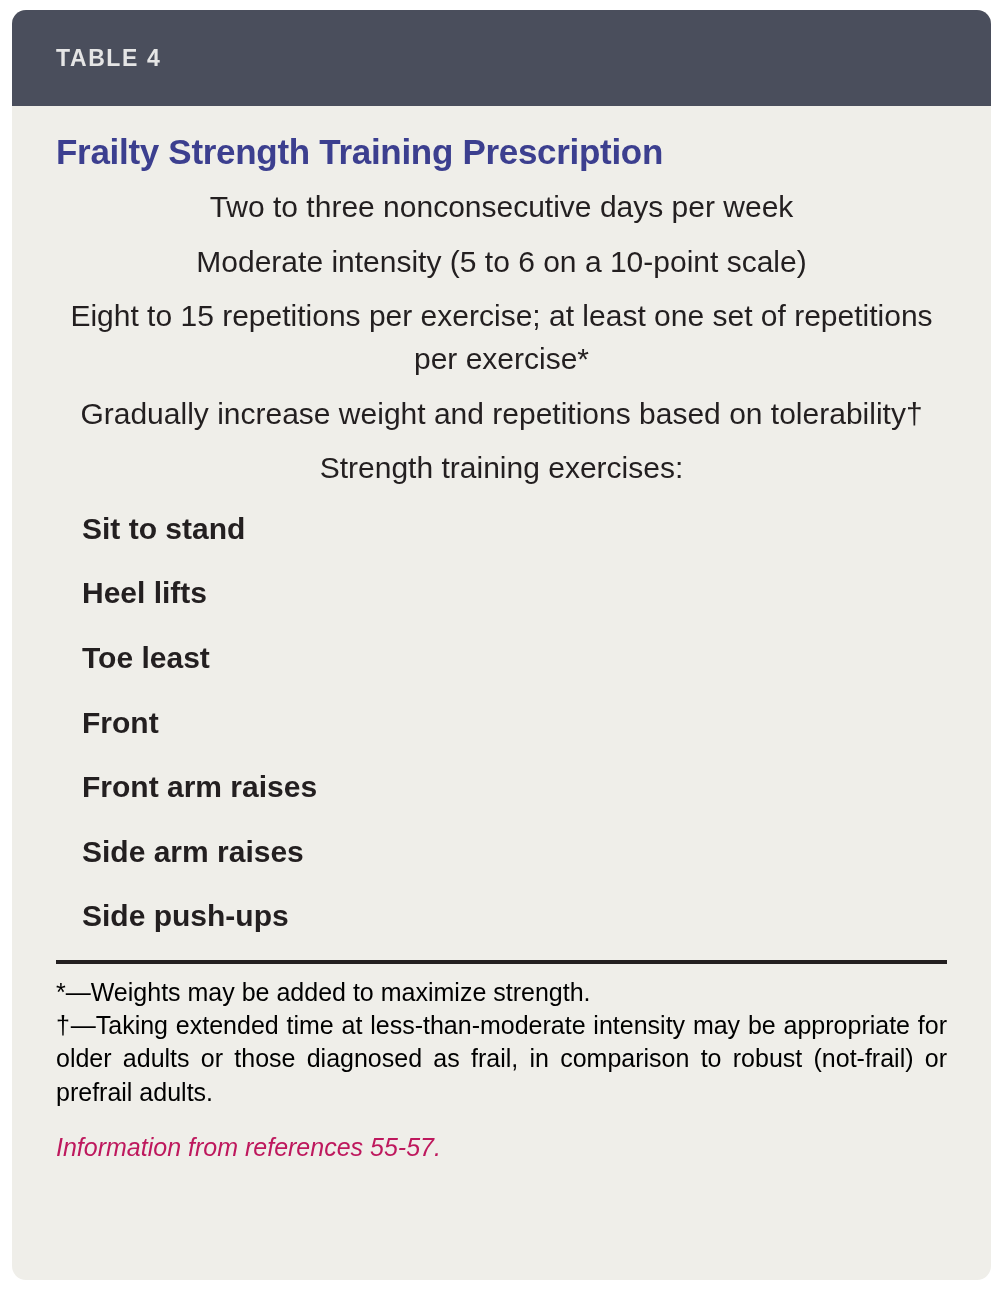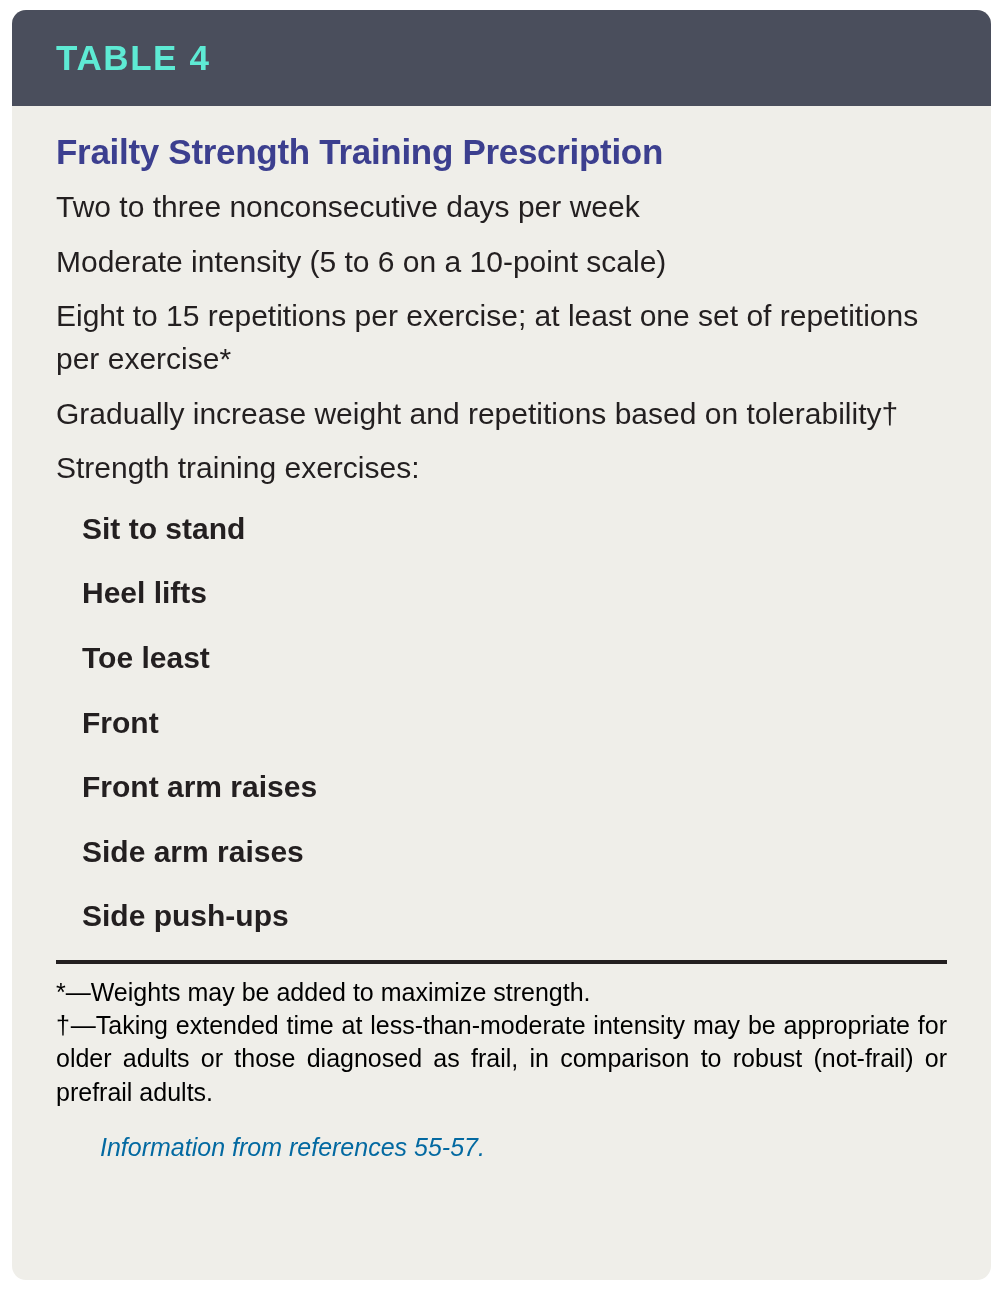--- a/index.html
+++ b/index.html
@@ -25,22 +25,22 @@
   }
   .table-header {
     height: 96px;
     background: #4a4e5c;
     display: flex;
     align-items: center;
     padding-left: 44px;
     box-sizing: border-box;
   }
   .table-header .label {
-    color: #5eead4;
-    font-size: 35px;
+    color: #e5e5e5;
+    font-size: 23px;
     font-weight: bold;
     letter-spacing: 1.6px;
   }
   .body-area {
     padding: 26px 44px 0 44px;
     box-sizing: border-box;
   }
   .title {
     color: #3c3f8f;
     font-size: 35px;
@@ -48,20 +48,21 @@
     letter-spacing: -0.3px;
     margin: 0 0 14px 0;
     line-height: 1.15;
   }
   .row {
     color: #231f20;
     font-size: 30px;
     line-height: 1.42;
     margin: 0 0 12px 0;
     max-width: 900px;
+    text-align: center;
   }
   .sub-row {
     color: #231f20;
     font-size: 30px;
     line-height: 1.42;
     margin: 0 0 22px 26px;
   }
   .sub-list {
     margin-top: 18px;
     font-weight: bold;
@@ -76,25 +77,24 @@
     font-size: 25px;
     line-height: 1.33;
     margin: 0;
     text-align: justify;
     max-width: 900px;
   }
   .foot.first {
     text-align: left;
   }
   .foot-source {
-    color: #0369a1;
+    color: #be185d;
     font-size: 25px;
     font-style: italic;
     margin-top: 22px;
-    margin-left: 44px;
   }
 </style>
 </head>
 <body>
 
 <div class="table-card">
 
   <div class="table-header">
     <span class="label">TABLE 4</span>
   </div>

